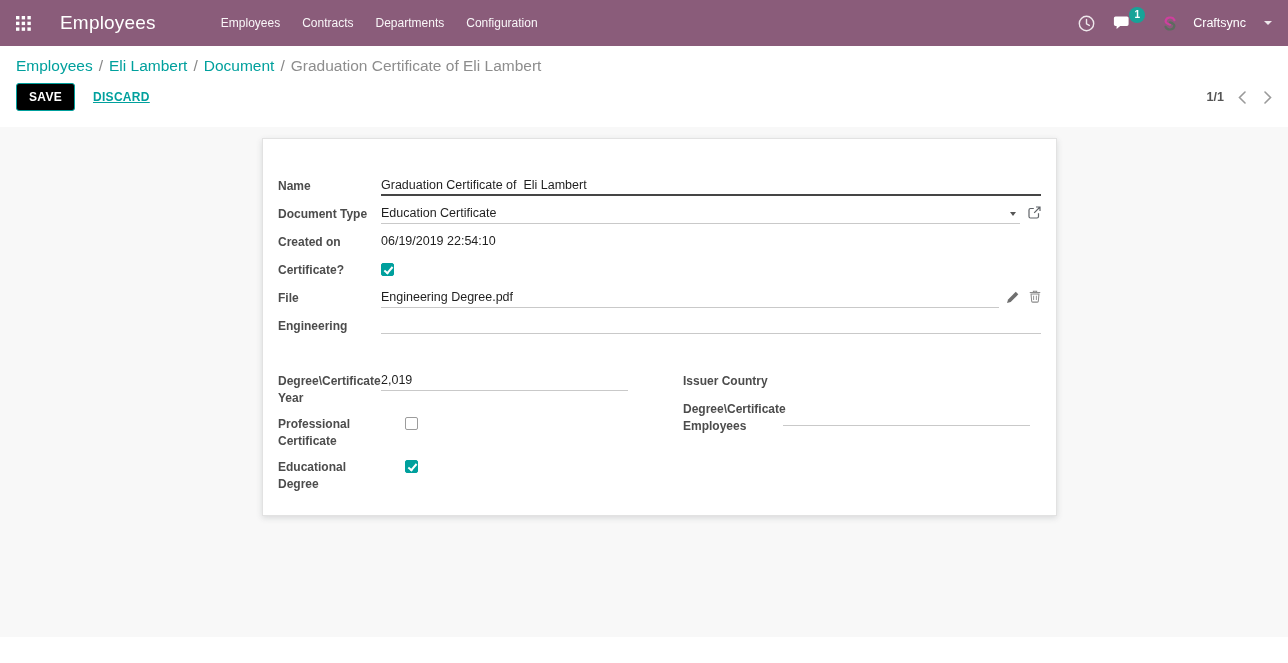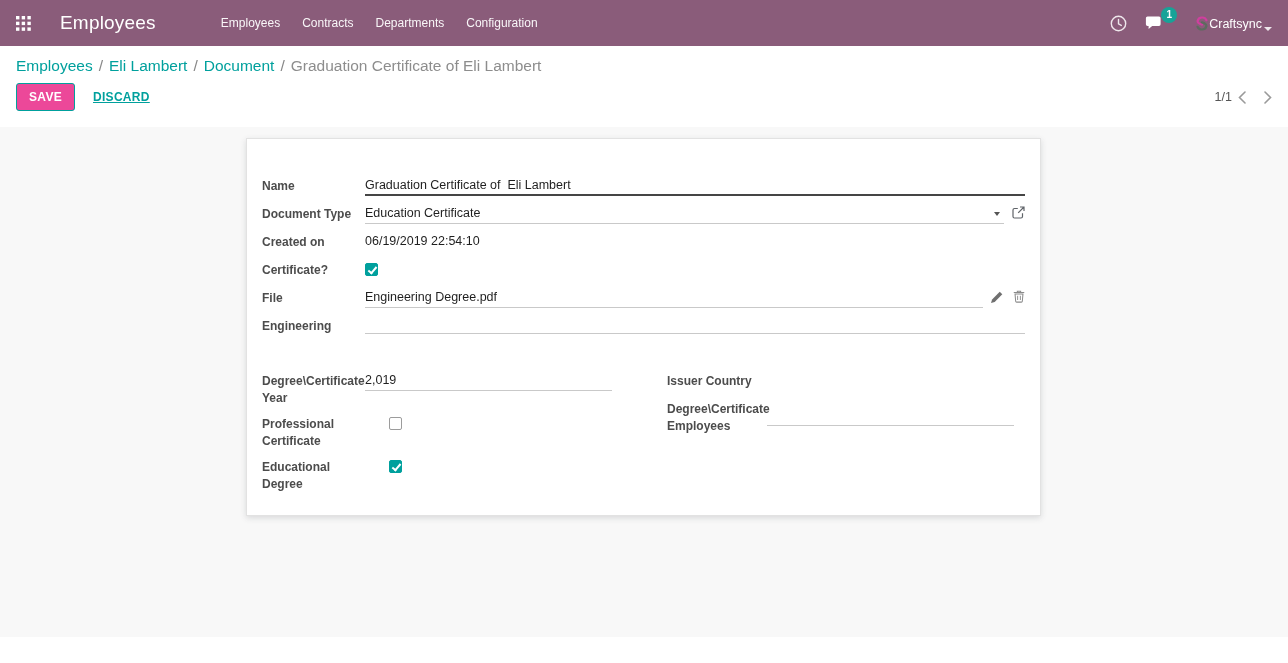--- a/index.html
+++ b/index.html
@@ -12,44 +12,44 @@
     background:#8a5c7a; display:flex; align-items:center; color:#fff; }
   .apps-btn { width:46px; height:46px; display:flex; align-items:center; justify-content:center; cursor:pointer; }
   .app-title { font-size:19px; font-weight:500; margin-left:14px; margin-right:56px; letter-spacing:.2px; }
   .top-menu { display:flex; align-items:center; gap:4px; }
   .top-menu .menu-item { font-size:12px; padding:6px 9px; color:rgba(255,255,255,.95); cursor:pointer; }
   .topbar-right { margin-left:auto; display:flex; align-items:center; padding-right:16px; }
   .icon-btn { position:relative; padding:6px 9px; display:flex; align-items:center; cursor:pointer; }
   .badge { position:absolute; top:-2px; right:-4px; min-width:16px; height:16px; border-radius:8px;
     background:#17a398; color:#fff; font-size:10px; display:flex; align-items:center; justify-content:center;
     padding:0 4px; font-weight:700; }
-  .user-menu { display:flex; align-items:flex-end; gap:0; margin-left:22px; cursor:pointer; }
+  .user-menu { display:flex; align-items:center; gap:16px; margin-left:22px; cursor:pointer; }
   .user-name { font-size:12.5px; color:#fff; }
   .caret-down-w { width:0; height:0; border-left:4px solid transparent; border-right:4px solid transparent;
     border-top:4px solid rgba(255,255,255,.85); margin-left:2px; }
 
   
   .control-panel { position:absolute; top:46px; left:0; width:100%; height:96px; background:#fff;
     border-bottom:1px solid #d9dadb; }
   .breadcrumb { padding:11px 16px 2px; font-size:15.5px; color:#888; }
   .breadcrumb a { color:#00A09D; text-decoration:none; cursor:pointer; }
   .crumb-sep { color:#888; margin:0 6px; }
   .crumb-current { color:#8d8d8d; }
   .cp-actions { display:flex; align-items:center; padding:6px 16px 0; }
-  .btn-save { background:#ec4899; color:#fff; border:1px solid #00A09D; font-size:12px; font-weight:700;
+  .btn-save { background:#000000; color:#fff; border:1px solid #00A09D; font-size:12px; font-weight:700;
     padding:6px 12px; border-radius:3px; cursor:pointer; letter-spacing:.3px; font-family:inherit; }
   .btn-discard { background:none; border:none; color:#00A09D; font-size:12px; font-weight:700;
     padding:6px 12px; margin-left:6px; cursor:pointer; letter-spacing:.3px; font-family:inherit;text-decoration:underline; }
-  .pager { margin-left:auto; display:flex; align-items:center; gap:6px; color:#555; font-size:12.5px; }
+  .pager { margin-left:auto; display:flex; align-items:center; gap:14px; color:#555; font-size:12.5px;font-weight:bold; }
   .pager-arrows { display:flex; align-items:center; gap:18px; }
   .pager-arrow { cursor:pointer; display:flex; align-items:center; }
 
   
   .content { position:absolute; top:127px; left:0; width:100%; height:510px; background:#f8f8f8; }
-  .sheet { position:absolute; left:246px; top:11px; width:795px; height:378px; background:#fff;
+  .sheet { position:absolute; left:262px; top:11px; width:795px; height:378px; background:#fff;
     border:1px solid #e2e2e2; box-shadow:0 2px 6px rgba(55,60,70,.16); padding:38px 15px 0; }
 
   .frow { display:flex; align-items:flex-start; min-height:28px; }
   .flabel { width:103px; flex:0 0 103px; font-size:12px; font-weight:700; color:#4c4c4c;
     line-height:17px; padding-top:1px; }
   .fvalue { flex:1; display:flex; align-items:flex-start; }
   .uwrap { flex:1; display:flex; align-items:flex-end; border-bottom:1px solid #c9c9c9; padding-bottom:2px; min-height:17px; }
   .uwrap.focused { border-bottom:2px solid #454545; padding-bottom:1px; }
   .uwrap.noline { border-bottom:none; }
   .ftext { font-size:12.5px; color:#1f1f1f; line-height:16px; white-space:pre; }

